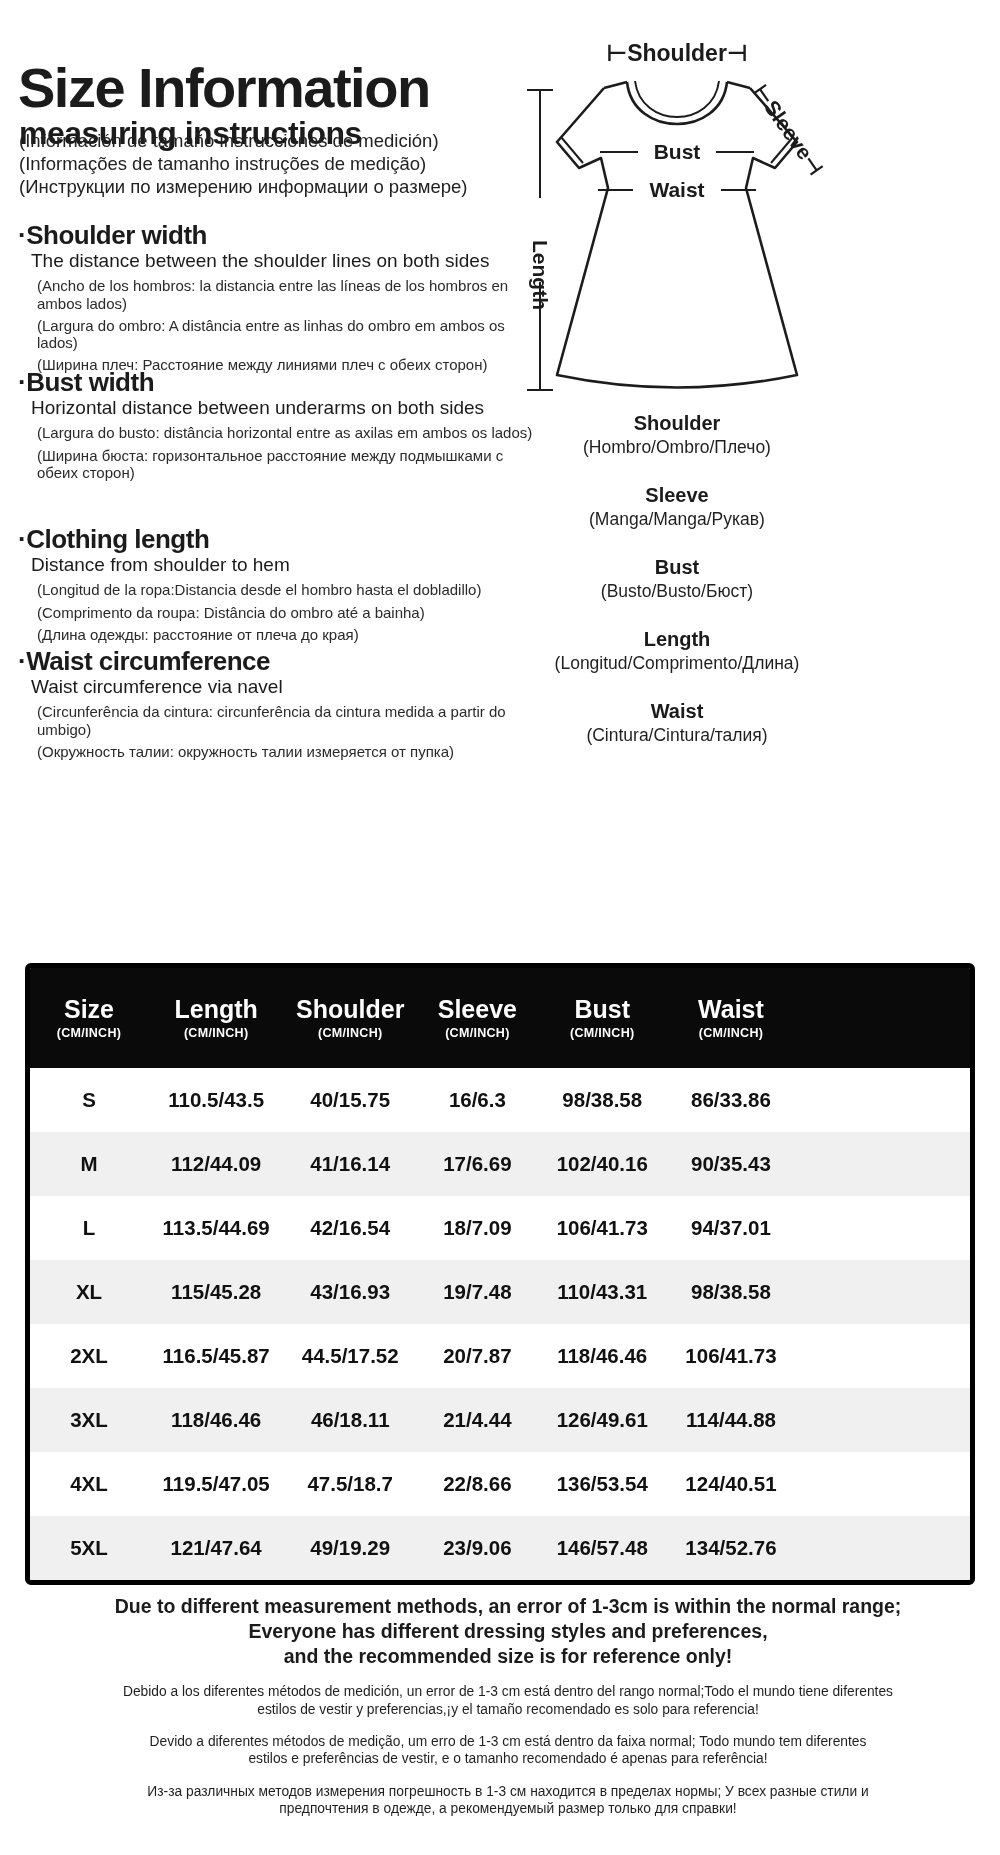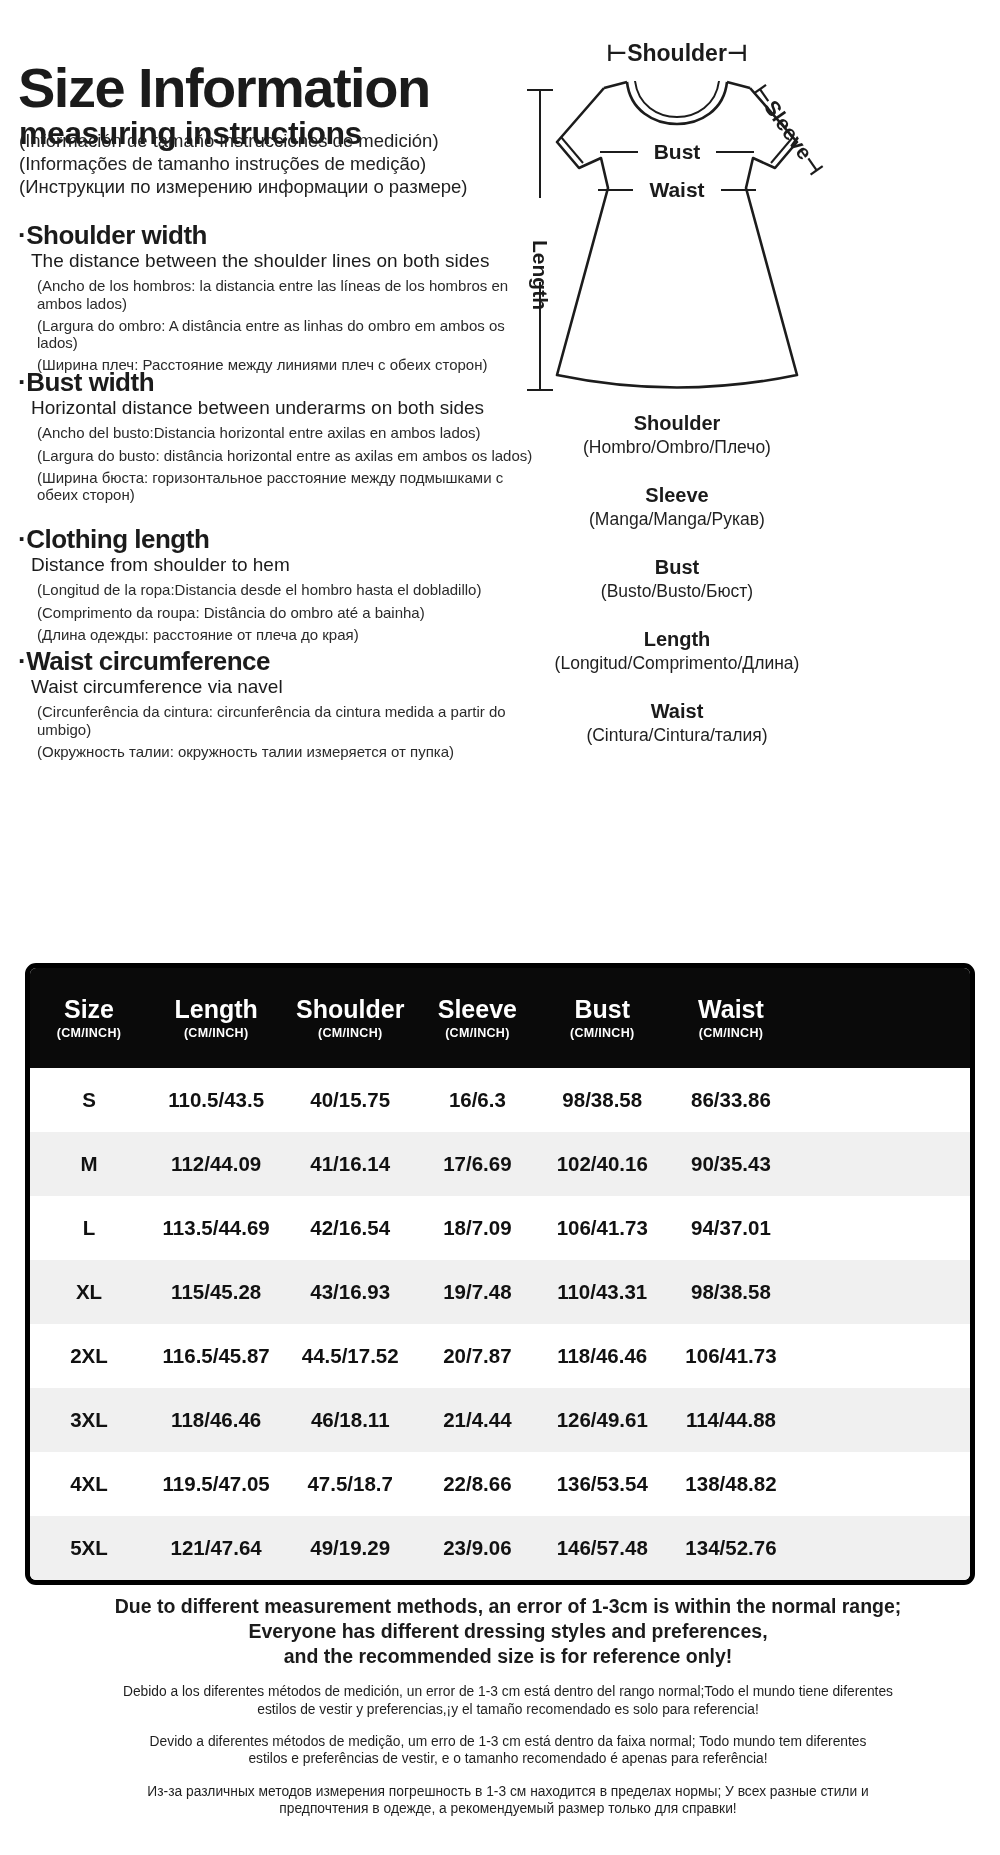--- a/index.html
+++ b/index.html
@@ -35,21 +35,21 @@
 
   
   .legend{position:absolute;left:437px;top:400px;width:480px;}
   .legend .lg{position:absolute;left:0;width:480px;text-align:center;}
   .lg1{top:12px;} .lg2{top:84px;} .lg3{top:156px;} .lg4{top:228px;} .lg5{top:300px;}
   .lg .term{font-size:20px;font-weight:bold;line-height:1.1;}
   .lg .term-tr{font-size:17.5px;line-height:1.2;margin-top:3px;color:#1f1f1f;}
 
   
   .stable{position:absolute;left:25px;top:963px;width:950px;height:622px;
-    border:5px solid #000;border-radius:11px;overflow:hidden;background:#fff;box-sizing:border-box;}
+    border:5px solid #000;border-radius:6px;overflow:hidden;background:#fff;box-sizing:border-box;}
   .trow{display:grid;width:100%;box-sizing:border-box;padding-right:18.5%;
     grid-template-columns:15.4% 17.8% 17.2% 16% 16.6% 17%;}
   .thead{background:#0a0a0a;height:100px;display:flex;align-items:center;}
   .hcell{text-align:center;color:#ffffff;}
   .hcell .ct{font-size:25px;font-weight:bold;line-height:1.05;}
   .hcell .cu{font-size:12.5px;font-weight:bold;margin-top:4px;letter-spacing:0.3px;}
   .tbody .trow{height:64px;align-items:center;}
   .tbody .trow:nth-child(even){background:#f0f0f0;}
   .cell{text-align:center;font-size:20.5px;font-weight:bold;color:#111;}
 
@@ -77,21 +77,20 @@
     <h3>·Shoulder width</h3>
     <p class="desc">The distance between the shoulder lines on both sides</p>
     <p class="tr">(Ancho de los hombros: la distancia entre las líneas de los hombros en ambos lados)</p>
     <p class="tr">(Largura do ombro: A distância entre as linhas do ombro em ambos os lados)</p>
     <p class="tr">(Ширина плеч: Расстояние между линиями плеч с обеих сторон)</p>
   </div>
 
   <div class="section s2">
     <h3>·Bust width</h3>
     <p class="desc">Horizontal distance between underarms on both sides</p>
-    <p class="tr">(Ancho del busto:Distancia horizontal entre axilas en ambos lados)</p>
     <p class="tr">(Largura do busto: distância horizontal entre as axilas em ambos os lados)</p>
     <p class="tr">(Ширина бюста: горизонтальное расстояние между подмышками с обеих сторон)</p>
   </div>
 
   <div class="section s3">
     <h3>·Clothing length</h3>
     <p class="desc">Distance from shoulder to hem</p>
     <p class="tr">(Longitud de la ropa:Distancia desde el hombro hasta el dobladillo)</p>
     <p class="tr">(Comprimento da roupa: Distância do ombro até a bainha)</p>
     <p class="tr">(Длина одежды: расстояние от плеча до края)</p>
@@ -241,21 +240,21 @@
         <div class="cell">21/4.44</div>
         <div class="cell">126/49.61</div>
         <div class="cell">114/44.88</div>
       </div>
       <div class="trow">
         <div class="cell">4XL</div>
         <div class="cell">119.5/47.05</div>
         <div class="cell">47.5/18.7</div>
         <div class="cell">22/8.66</div>
         <div class="cell">136/53.54</div>
-        <div class="cell">138/48.82</div>
+        <div class="cell">124/40.51</div>
       </div>
       <div class="trow">
         <div class="cell">5XL</div>
         <div class="cell">121/47.64</div>
         <div class="cell">49/19.29</div>
         <div class="cell">23/9.06</div>
         <div class="cell">146/57.48</div>
         <div class="cell">134/52.76</div>
       </div>
     </div>

